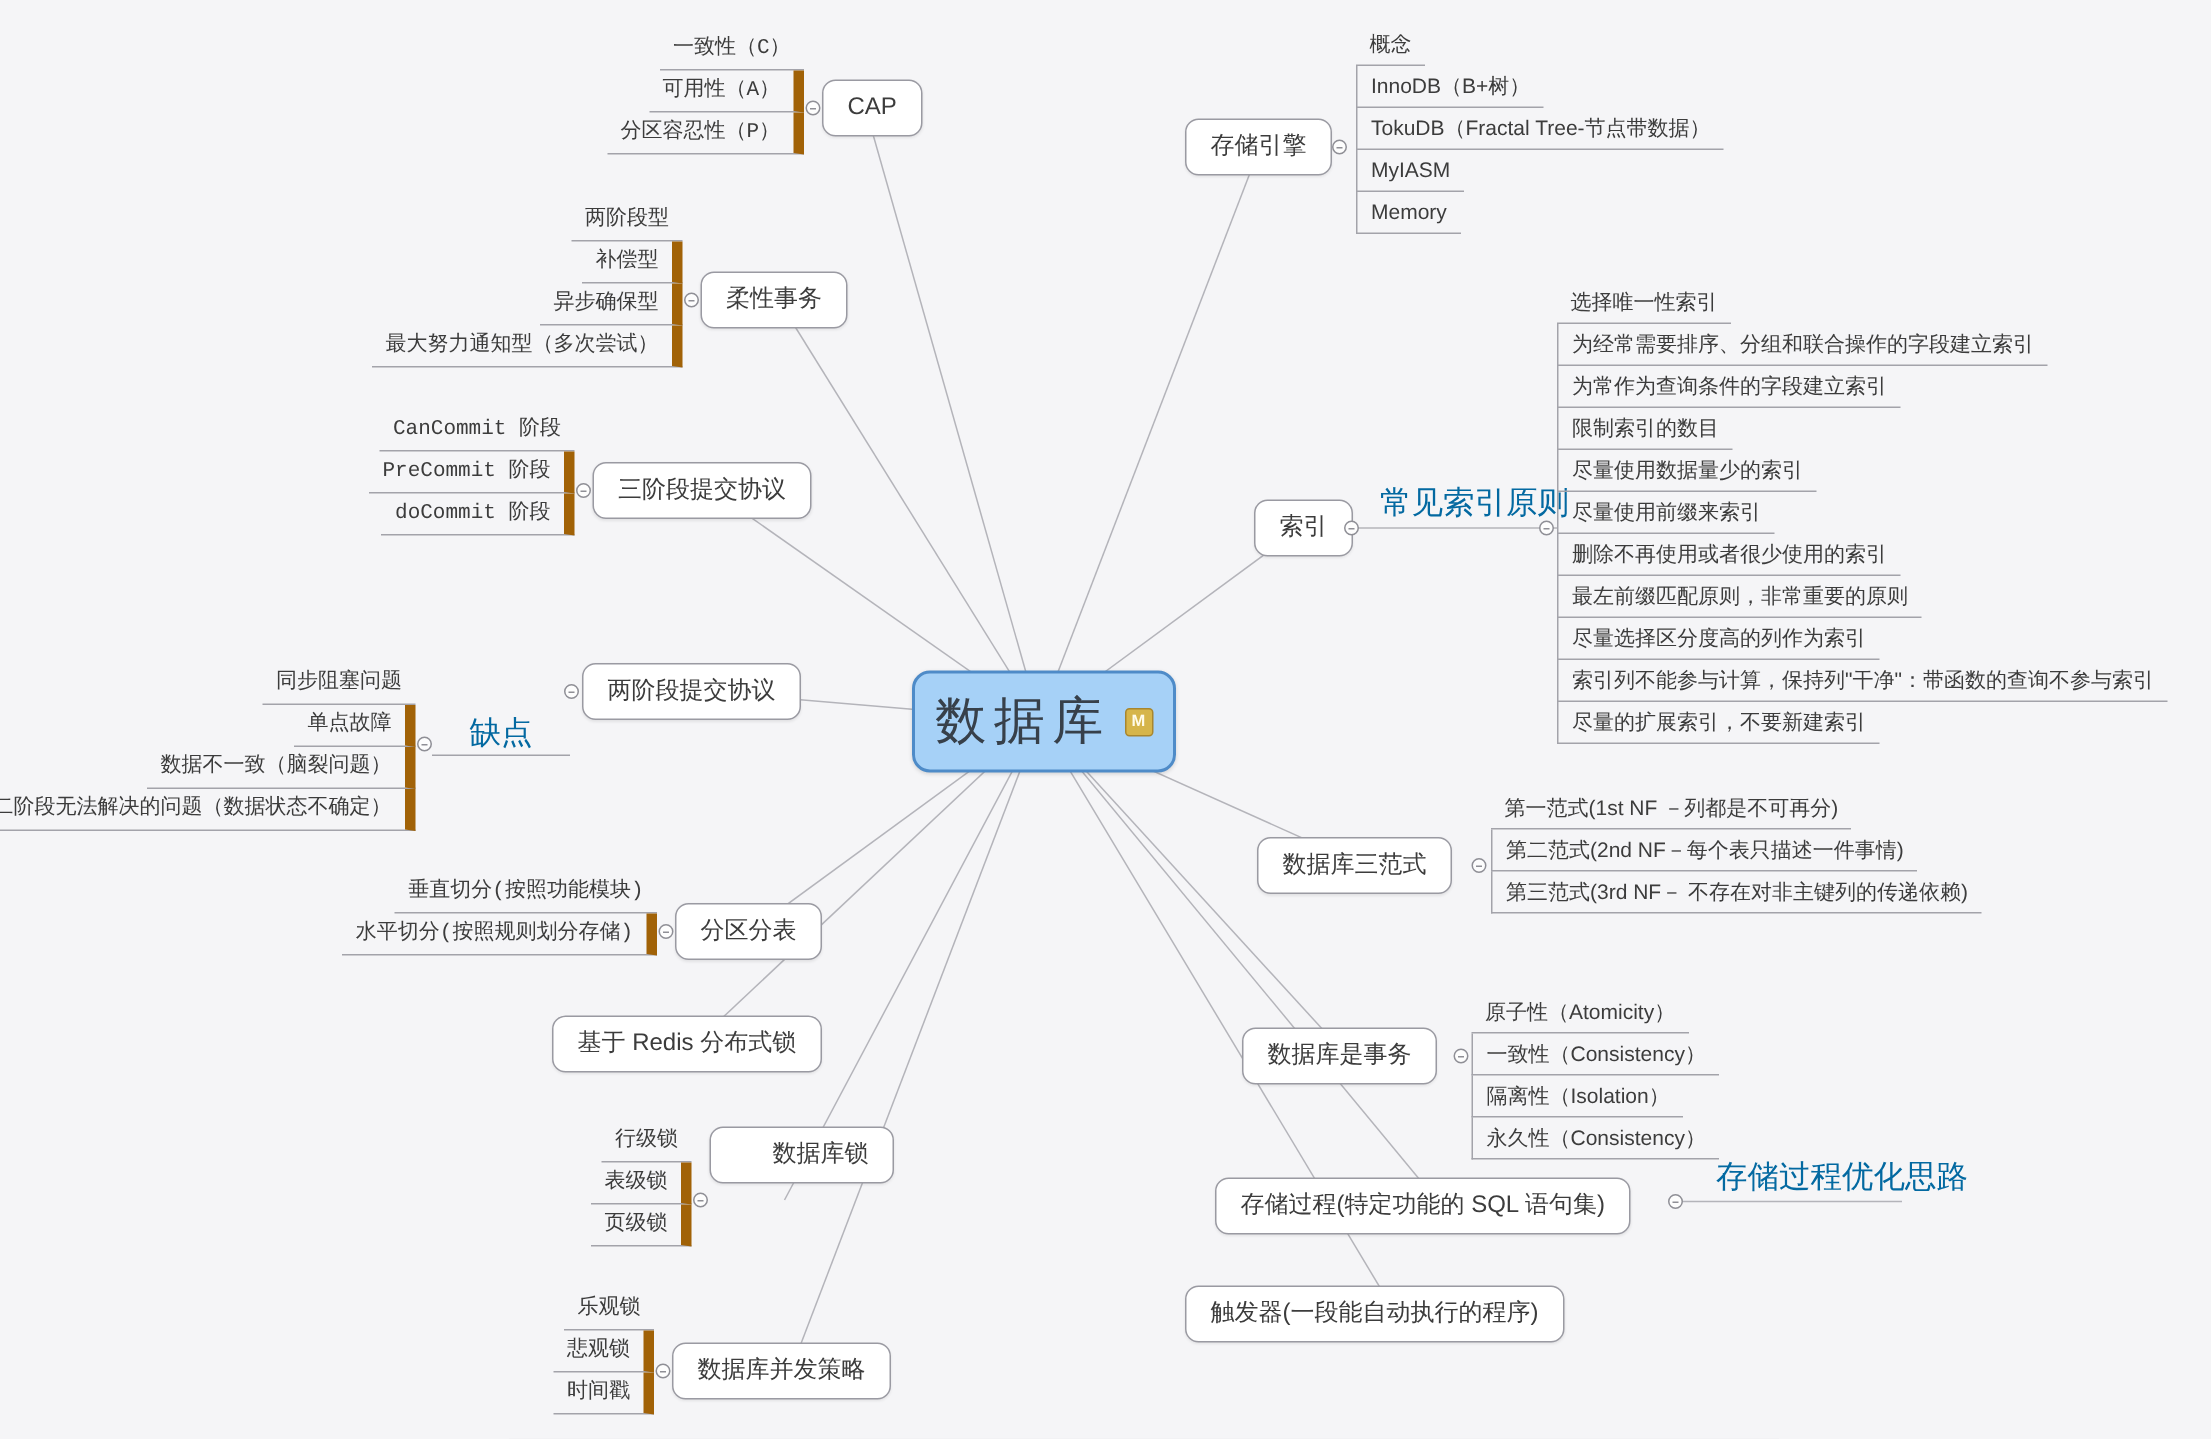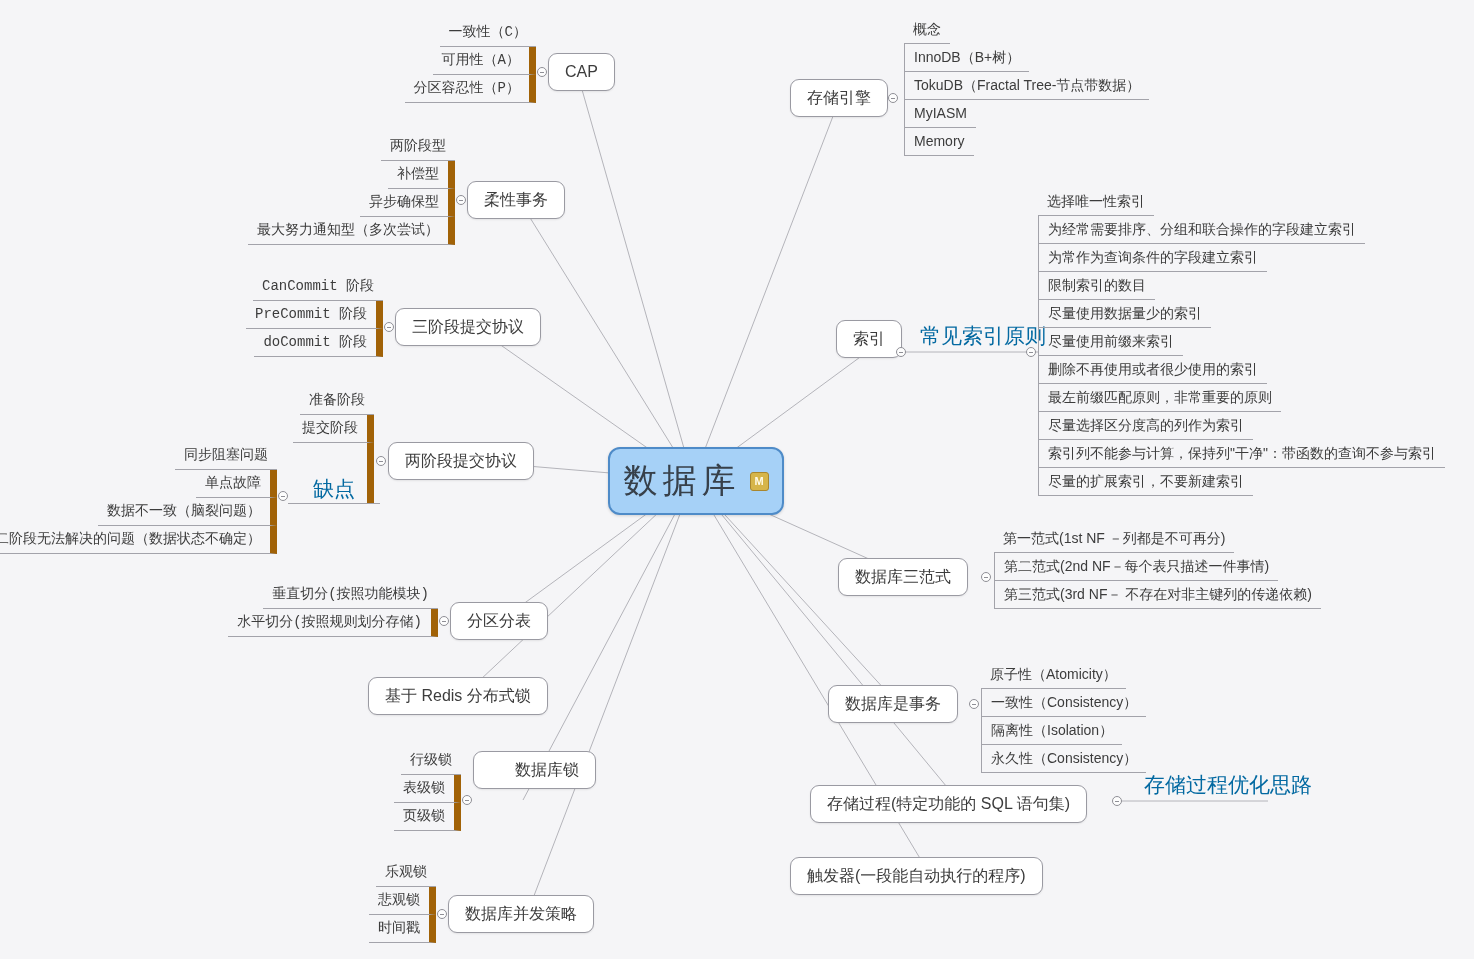--- a/index.html
+++ b/index.html
@@ -99,25 +99,20 @@
   </div>
 
   <div class="box" style="left:395px;top:308px;">三阶段提交协议</div>
   <div class="grp left" style="right:1091px;top:273px;">
     <div class="item">CanCommit 阶段</div>
     <div class="item">PreCommit 阶段</div>
     <div class="item">doCommit 阶段</div>
   </div>
 
   <div class="box" style="left:388px;top:442px;">两阶段提交协议</div>
-  <div class="grp left" style="right:1100px;top:387px;">
-    <div class="item">准备阶段</div>
-    <div class="item">提交阶段</div>
-    <div class="item spacer"></div>
-  </div>
   <div class="label u" style="left:288px;top:479px;width:80px;text-align:center;">缺点</div>
   <div class="grp left" style="right:1197px;top:442px;">
     <div class="item">同步阻塞问题</div>
     <div class="item">单点故障</div>
     <div class="item">数据不一致（脑裂问题）</div>
     <div class="item">二阶段无法解决的问题（数据状态不确定）</div>
   </div>
 
   <div class="box" style="left:450px;top:602px;">分区分表</div>
   <div class="grp left" style="right:1036px;top:581px;">
@@ -143,21 +138,21 @@
 
   <div class="box" style="left:790px;top:79px;">存储引擎</div>
   <div class="grp right" style="left:904px;top:16px;">
     <div class="item">概念</div>
     <div class="item">InnoDB（B+树）</div>
     <div class="item">TokuDB（Fractal Tree-节点带数据）</div>
     <div class="item">MyIASM</div>
     <div class="item">Memory</div>
   </div>
 
-  <div class="box" style="left:836px;top:320px;text-align:right;">索引</div>
+  <div class="box" style="left:836px;top:333px;text-align:right;">索引</div>
   <div class="label" style="left:914px;top:326px;">常见索引原则</div>
   <div class="grp right" style="left:1038px;top:188px;">
     <div class="item">选择唯一性索引</div>
     <div class="item">为经常需要排序、分组和联合操作的字段建立索引</div>
     <div class="item">为常作为查询条件的字段建立索引</div>
     <div class="item">限制索引的数目</div>
     <div class="item">尽量使用数据量少的索引</div>
     <div class="item">尽量使用前缀来索引</div>
     <div class="item">删除不再使用或者很少使用的索引</div>
     <div class="item">最左前缀匹配原则，非常重要的原则</div>

